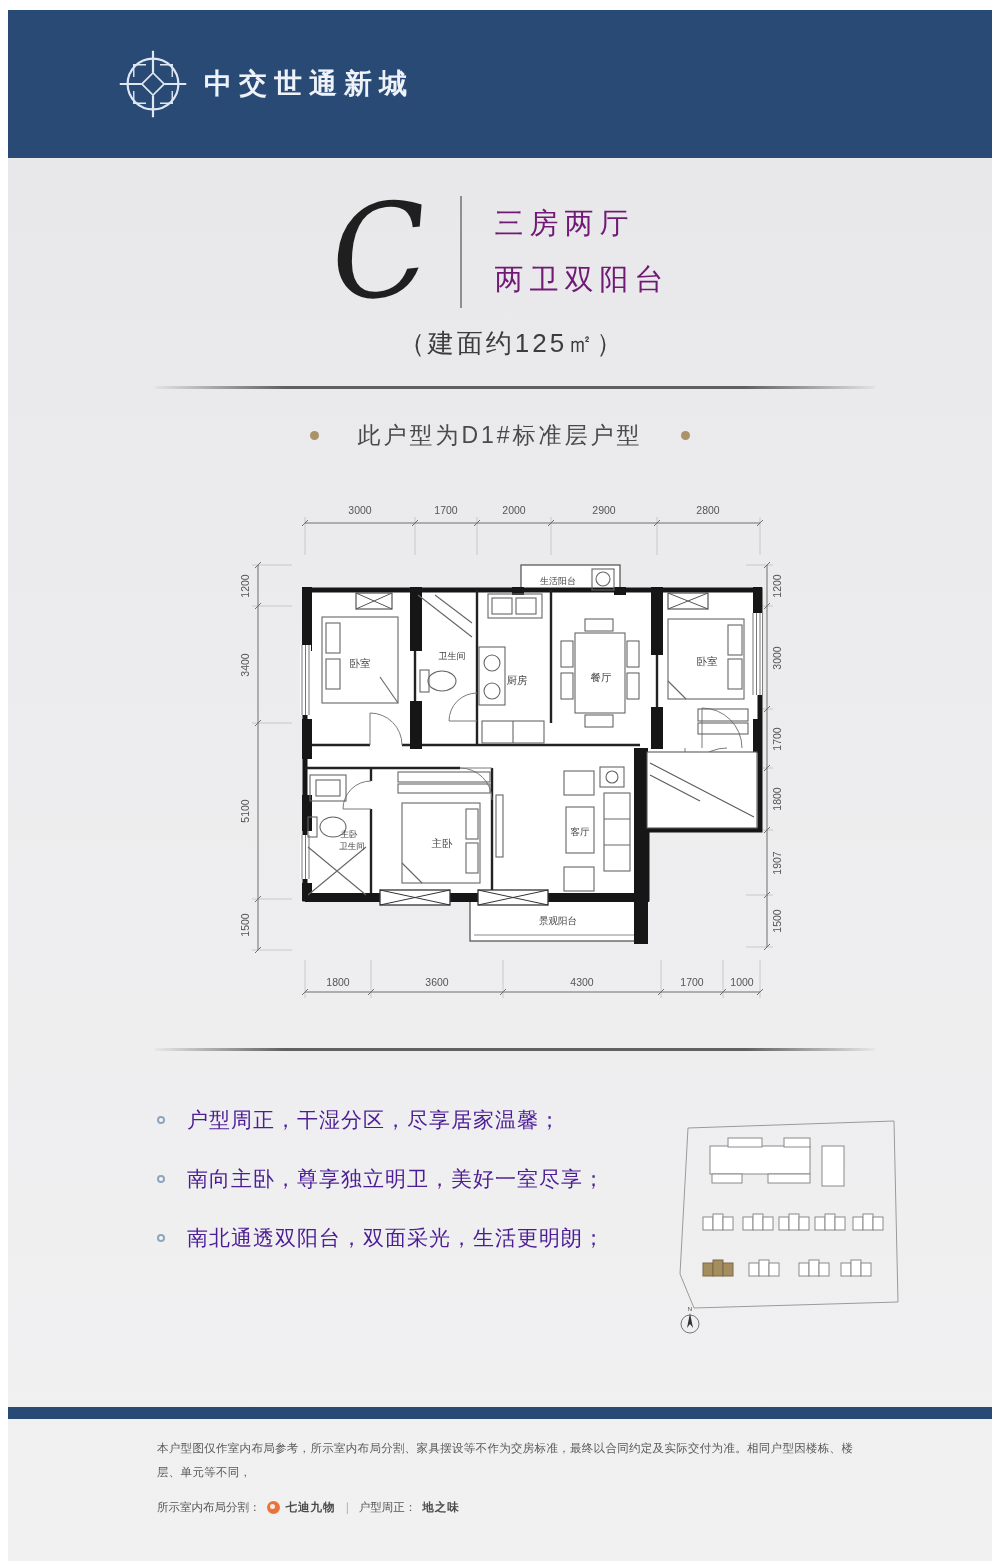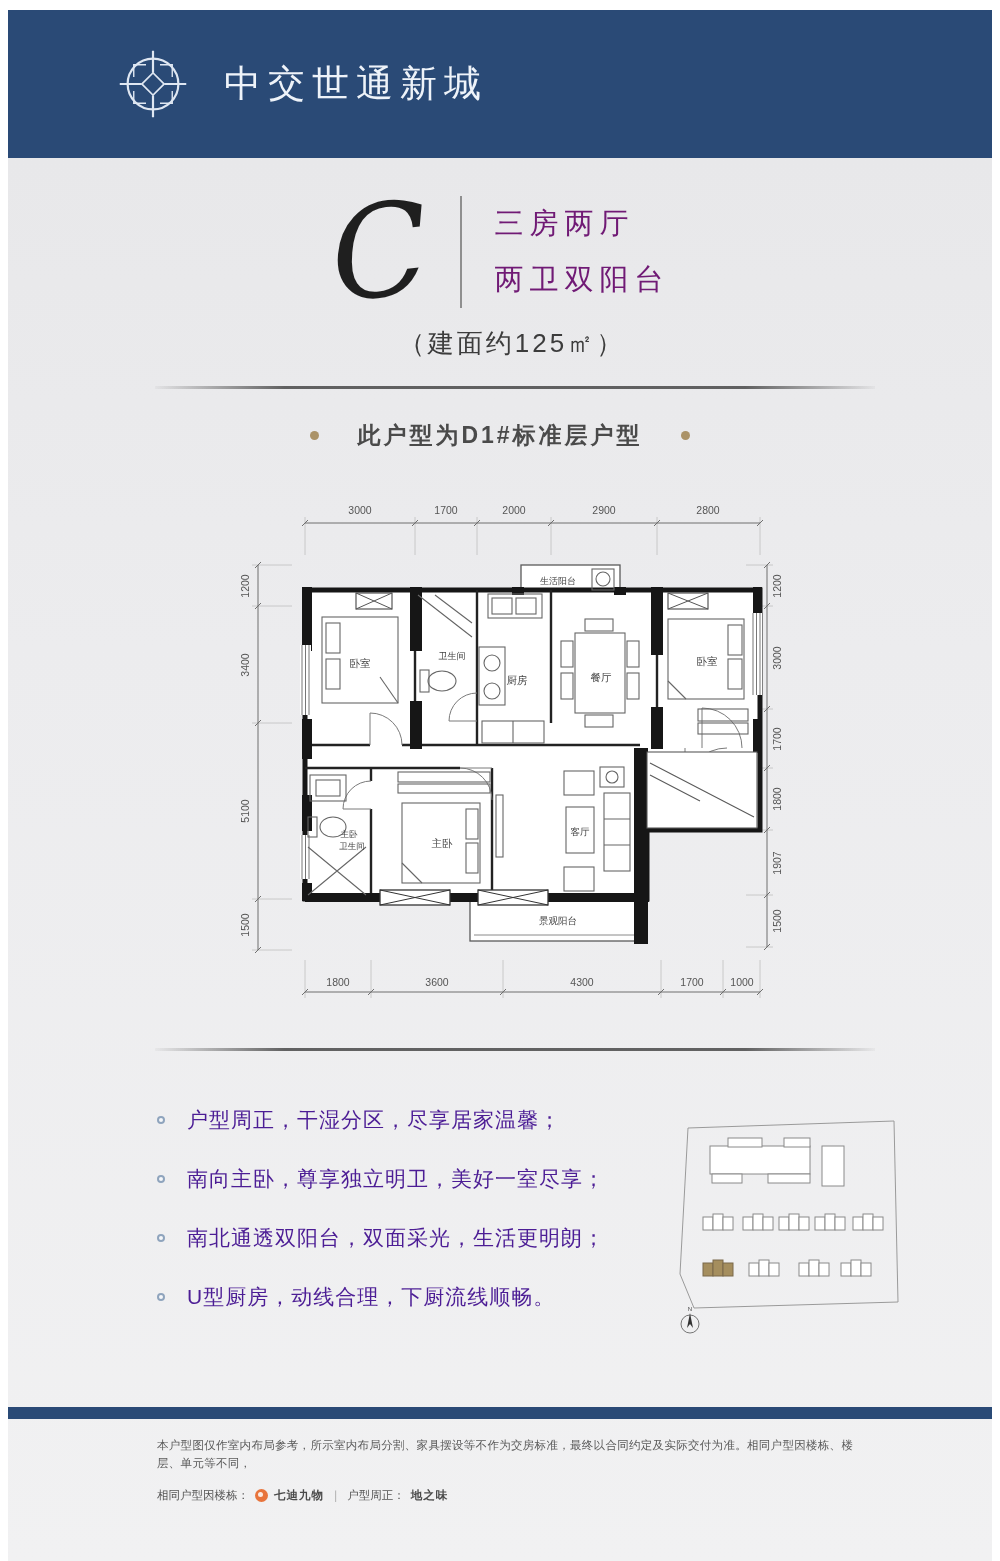--- a/index.html
+++ b/index.html
@@ -4,51 +4,51 @@
 <style>
   * { margin:0; padding:0; box-sizing:border-box; }
   body { font-family:"Liberation Sans", sans-serif; background:#fff; }
   .page { position:relative; width:1000px; height:1561px; margin:0 auto; background:#fff; overflow:hidden; }
   .canvas { position:absolute; left:8px; right:8px; top:158px; bottom:0;
             background:linear-gradient(180deg,#e8e8ea 0%,#ececee 35%,#f1f1f2 100%); }
   
   .hdr { position:absolute; left:8px; right:8px; top:10px; height:148px; background:#2a4a76;
          display:flex; align-items:center; }
   .hdr-inner { display:flex; align-items:center; margin-left:110px; gap:16px; }
-  .brand { color:#eef3f9; font-size:37px; letter-spacing:7px; font-weight:400;margin-left:20px; }
+  .brand { color:#eef3f9; font-size:28px; letter-spacing:7px; font-weight:700; }
   
   .c-block { position:absolute; top:188px; left:0; width:100%; display:flex; justify-content:center; align-items:center; gap:32px; }
   .c-letter { font-family:"DejaVu Serif", serif; font-style:italic; font-weight:400; font-size:128px; line-height:1;
               color:#1f1f1f; transform:rotate(-6deg); }
   .c-rule { width:2px; height:112px; background:#8f8f8f; }
   .c-text { display:flex; flex-direction:column; gap:16px; font-size:29px; letter-spacing:6px; color:#701a75; }
   .area-line { position:absolute; top:326px; left:12px; width:100%; text-align:center;
                font-size:26px; letter-spacing:3px; color:#3c3c3c; }
   .divider { position:absolute; left:155px; width:720px; height:3px;
              background:linear-gradient(to right, rgba(60,60,60,0.04), rgba(50,50,50,0.75) 18%, rgba(50,50,50,0.75) 82%, rgba(60,60,60,0.04)); }
   .div1 { top:386px; } .div2 { top:1048px; }
   .note-row { position:absolute; top:420px; left:0; width:100%; display:flex; justify-content:center; align-items:center; gap:38px; }
   .note-dot { width:9px; height:9px; border-radius:50%; background:#ab9368; }
-  .note-text { font-size:23px; font-weight:700; letter-spacing:3px; color:#4a4a4a; }
+  .note-text { font-size:23px; font-weight:400; letter-spacing:3px; color:#4a4a4a; }
   
   .fp { position:absolute; left:230px; top:495px; }
   .fp text { font-family:"Liberation Sans", sans-serif; }
   .dim-num { font-size:10.5px; fill:#555; text-anchor:middle; }
   .room-lb { fill:#444; text-anchor:middle; }
   
   .features { position:absolute; left:157px; top:1108px; width:530px; }
   .feat { display:flex; align-items:center; gap:22px; height:24px; margin-bottom:35px; }
   .feat-dot { flex:0 0 auto; width:8px; height:8px; border:2.5px solid #8fa4bd; border-radius:50%; background:#f5f7fa; }
   .feat-text { font-size:21px; letter-spacing:1px; color:#4c1d95; }
   
   .siteplan { position:absolute; left:672px; top:1112px; }
   
   .bottombar { position:absolute; left:8px; right:8px; top:1407px; height:12px; background:#2a4a76; }
   .footer { position:absolute; left:157px; top:1436px; width:710px; color:#5a5a5a; }
-  .disc { font-size:11.5px; line-height:18px; letter-spacing:0.3px; }
+  .disc { font-size:11.5px; line-height:24px; letter-spacing:0.3px; }
   .agency-row { margin-top:16px; display:flex; align-items:center; gap:6px; font-size:11.5px; color:#555; }
   .agency-logo { width:13px; height:13px; border-radius:50%; background:#e8743c; position:relative; }
   .agency-logo::after { content:""; position:absolute; left:3px; top:3px; width:5px; height:5px;
                         border-radius:50%; background:#fff; opacity:.85; }
   .agency-name, .promo-name { font-weight:700; color:#4a4a4a; letter-spacing:1px; }
   .sep { color:#9a9a9a; }
 </style>
 </head>
 <body>
 
@@ -269,24 +269,20 @@
       <span class="feat-text">户型周正，干湿分区，尽享居家温馨；</span>
     </div>
     <div class="feat">
       <span class="feat-dot"></span>
       <span class="feat-text">南向主卧，尊享独立明卫，美好一室尽享；</span>
     </div>
     <div class="feat">
       <span class="feat-dot"></span>
       <span class="feat-text">南北通透双阳台，双面采光，生活更明朗；</span>
     </div>
-    <div class="feat">
-      <span class="feat-dot"></span>
-      <span class="feat-text">U型厨房，动线合理，下厨流线顺畅。</span>
-    </div>
   </div>
 
   <svg class="siteplan" width="240" height="235" viewBox="0 0 240 235">
     <defs>
       <g id="bld">
         <rect x="-15" y="-7" width="10" height="13"></rect>
         <rect x="-5" y="-10" width="10" height="16"></rect>
         <rect x="5" y="-7" width="10" height="13"></rect>
       </g>
     </defs>
@@ -314,21 +310,21 @@
       <circle cx="18" cy="212" r="9" fill="none" stroke="#555" stroke-width="0.8"></circle>
       <polygon points="18,201 15,216 18,212 21,216" fill="#333"></polygon>
       <text x="18" y="199" font-size="6" fill="#444" text-anchor="middle">N</text>
     </g>
   </svg>
 
   <div class="bottombar"></div>
   <div class="footer">
     <div class="disc">本户型图仅作室内布局参考，所示室内布局分割、家具摆设等不作为交房标准，最终以合同约定及实际交付为准。相同户型因楼栋、楼层、单元等不同，</div>
     <div class="agency-row">
-      <span>相同户型因楼栋：</span>
+      <span>所示室内布局分割：</span>
       <span class="agency-logo"></span>
       <span class="agency-name">七迪九物</span>
       <span class="sep">｜</span>
       <span>户型周正：</span>
       <span class="promo-name">地之味</span>
     </div>
   </div>
 </div>
 
 </body></html>

